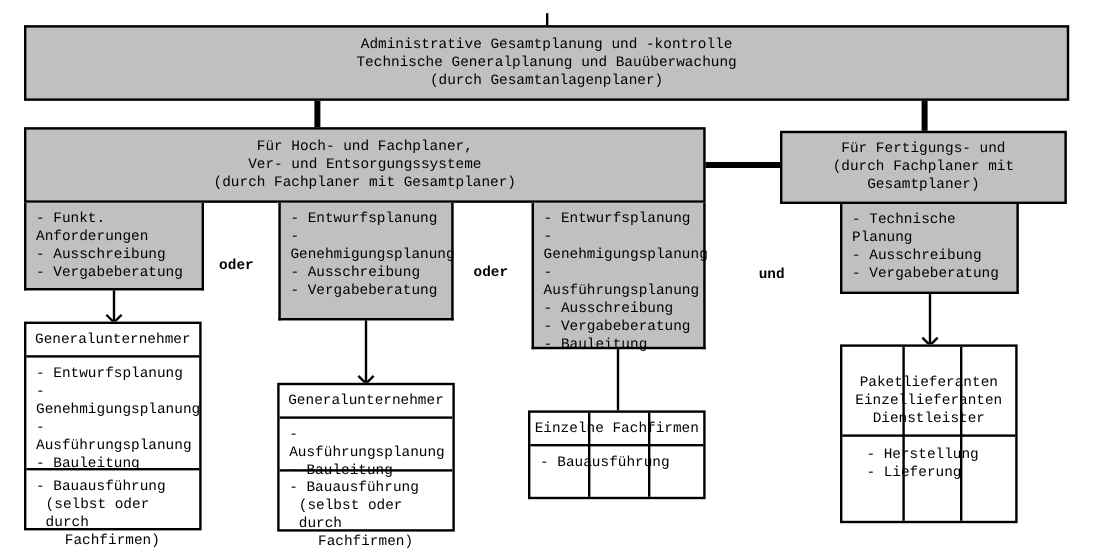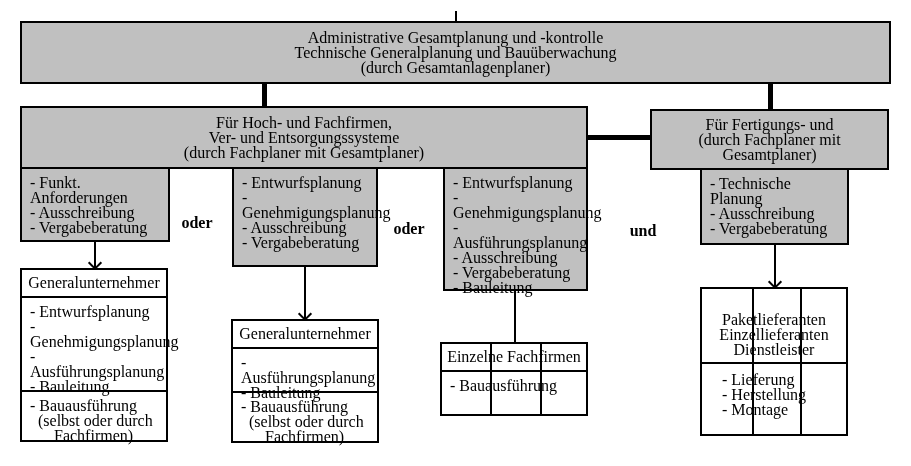--- a/index.html
+++ b/index.html
@@ -5,22 +5,22 @@
   :root{
     --box-fill:#c0c0c0;
     --line:#000000;
     --bg:#ffffff;
   }
   html,body{margin:0;padding:0;background:var(--bg);}
   #canvas{
     position:relative;
     width:911px;height:466px;
     background:var(--bg);
-    font-family:Liberation Serif, serif;
-    font-size:16px;color:#000;
+    font-family:Liberation Mono, monospace;
+    font-size:12px;color:#000;
     overflow:hidden;
     border-radius:14px;
   }
   .box{
     position:absolute;
     box-sizing:border-box;
     border:2px solid var(--line);
   }
   .graybox{background:var(--box-fill);}
   .whitebox{background:var(--bg);}
@@ -72,21 +72,21 @@
       </div>
   </div>
 
   <div class="conn" style="left:262px;top:84px;width:5px;height:24px;"></div>
   <div class="conn" style="left:768px;top:84px;width:5px;height:27px;"></div>
 
   <div class="conn" style="left:586px;top:135px;width:66px;height:5px;"></div>
 
   <div class="box graybox" style="left:20px;top:106px;width:568px;height:63px;">
     <div class="center-lines">
-        <div>Für Hoch- und Fachfirmen,</div>
+        <div>Für Hoch- und Fachplaner,</div>
         <div>Ver- und Entsorgungssysteme</div>
         <div>(durch Fachplaner mit Gesamtplaner)</div>
       </div>
   </div>
 
   <div class="box graybox" style="left:650px;top:109px;width:239px;height:61px;">
     <div class="center-lines">
         <div>Für Fertigungs- und</div>
         <div>(durch Fachplaner mit Gesamtplaner)</div>
       </div>
@@ -190,19 +190,18 @@
     <div class="vline" style="left:50px;"></div>
     <div class="vline" style="left:98px;"></div>
     <div class="sec overlay-text" style="height:73px;">
       <div class="center-lines" style="height:auto;padding-top:23px;">
           <div>Paketlieferanten</div>
           <div>Einzellieferanten</div>
           <div>Dienstleister</div>
         </div>
     </div>
     <div class="sec items overlay-text" style="height:72px;padding-left:20px;padding-top:8px;">
+        <div>- Herstellung</div>
         <div>- Lieferung</div>
-        <div>- Herstellung</div>
-        <div>- Montage</div>
       </div>
   </div>
 
 </div>
 
 </body></html>

